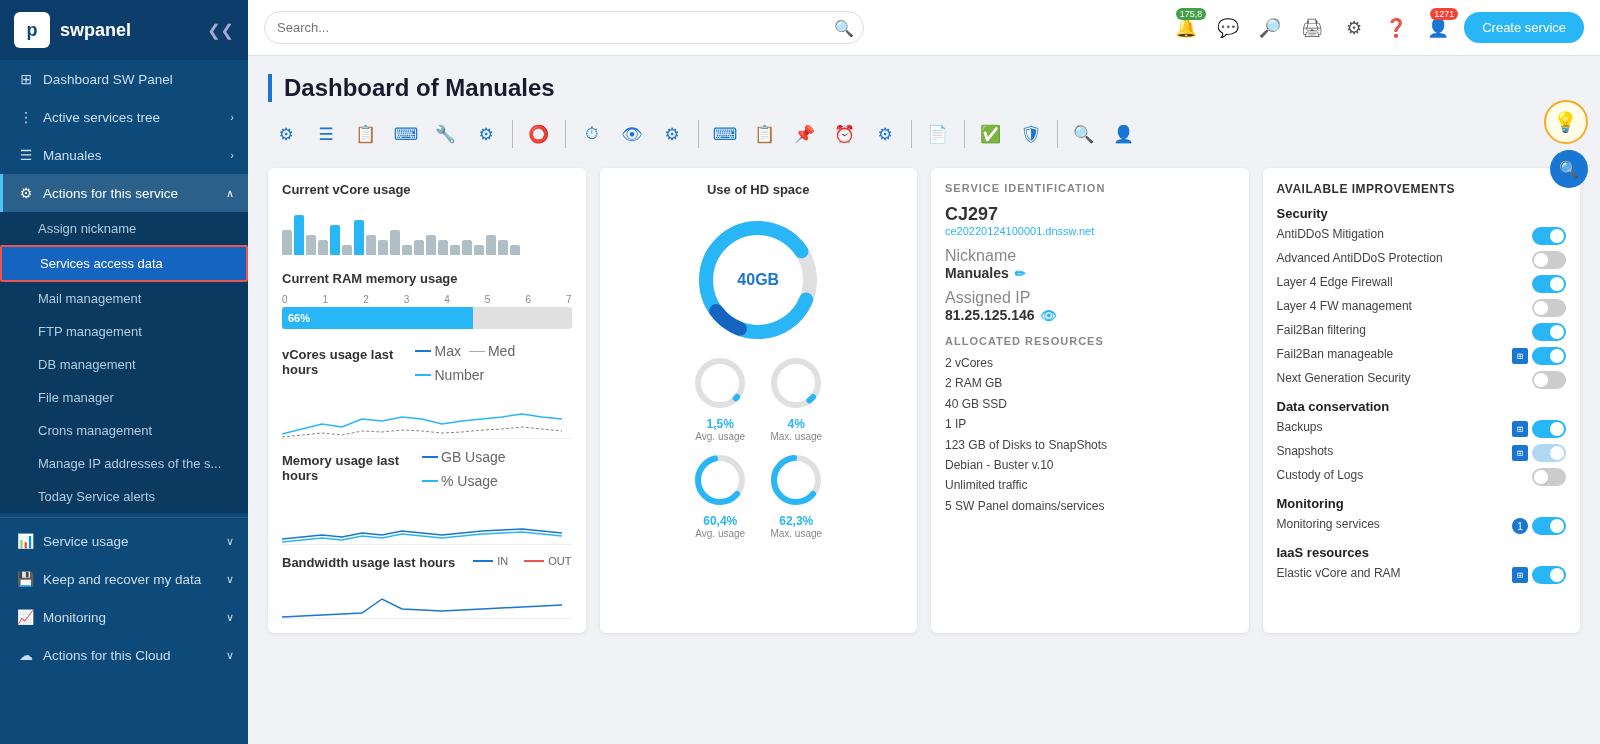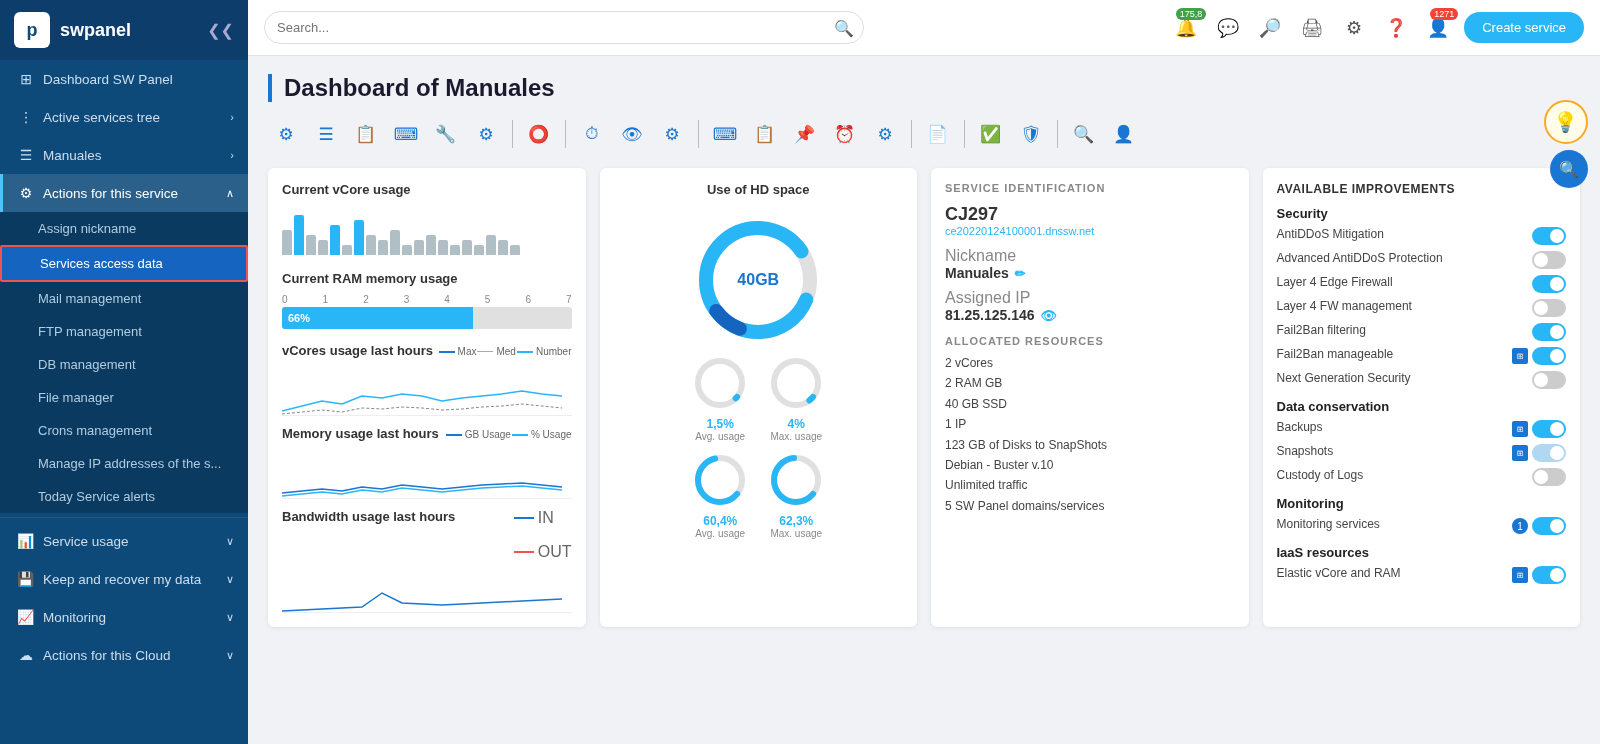--- a/index.html
+++ b/index.html
@@ -251,21 +251,21 @@
       height: 100%;
       display: flex;
       align-items: center;
       padding-left: 6px;
       font-size: 11px;
       color: #fff;
       font-weight: bold;
     }
 
     
-    .legend { display: flex; gap: 1px; font-size: 10px; color: #666; margin-bottom: 6px; flex-wrap: wrap; }
+    .legend { display: flex; gap: 8px; font-size: 14px; color: #666; margin-bottom: 6px; flex-wrap: wrap; }
     .legend-item { display: flex; align-items: center; gap: 3px; }
     .legend-dot { width: 16px; height: 2px; }
 
     
     .line-chart-wrap {
       height: 50px;
       border-bottom: 1px solid #eee;
       position: relative;
       overflow: hidden;
     }
@@ -372,21 +372,21 @@
       background: #1976d2;
       color: #fff;
       border-radius: 50%;
       width: 16px;
       height: 16px;
       display: flex;
       align-items: center;
       justify-content: center;
       font-size: 10px;
     }
-    .bw-legend { display: flex; gap: 16px; font-size: 16px; color: #666; margin-bottom: 12px; flex-direction: column; }
+    .bw-legend { display: flex; gap: 16px; font-size: 11px; color: #666; margin-bottom: 12px; }
     .bw-legend-item { display: flex; align-items: center; gap: 4px; }
     .bw-line { width: 20px; height: 2px; }
 
     
     .hint-bubble {
       position: fixed;
       top: 100px;
       right: 12px;
       background: #fffde7;
       border: 2px solid #f9a825;

